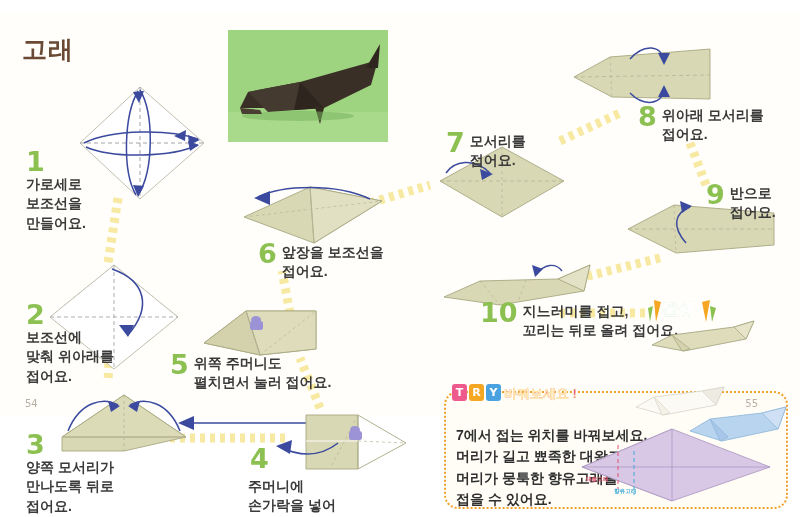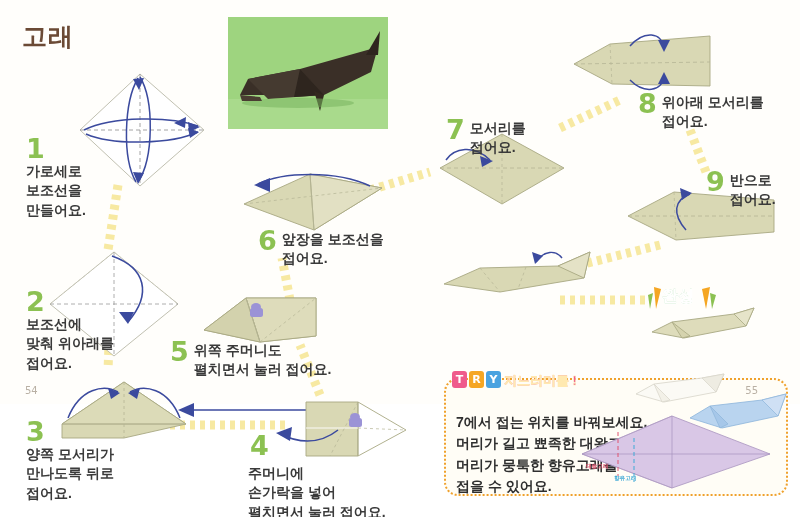--- a/index.html
+++ b/index.html
@@ -6,20 +6,21 @@
   html, body {
     width: 800px; height: 517px;
     background: #ffffff;
     font-family: "Liberation Sans", "DejaVu Sans", sans-serif;
     overflow: hidden;
   }
   #page {
     position: relative;
     width: 800px; height: 404px;
     background: #fffefb;
+    margin-top: 13px;
   }
   
   .title {
     position: absolute; left: 22px; top: 20px;
     font-size: 25px; font-weight: bold;
     color: #6b4a35; letter-spacing: 1px;
   }
   
   .photo {
     position: absolute; left: 228px; top: 17px;
@@ -326,20 +327,25 @@
   <svg class="abs" style="left:440px;top:248px;" width="160" height="60">
     <polygon points="4,36 40,20 118,18 150,4 144,30 60,44" fill="#d9d8b4" stroke="#a8a882" stroke-width="0.9"></polygon>
     <polygon points="118,18 150,4 144,30" fill="#e4e2c6" stroke="#a8a882" stroke-width="0.9"></polygon>
     <line x1="40" y1="20" x2="60" y2="44" stroke="#b5b595" stroke-width="0.7" stroke-dasharray="3 3"></line>
     <line x1="86" y1="19" x2="78" y2="41" stroke="#b5b595" stroke-width="0.7" stroke-dasharray="3 3"></line>
     <g stroke="#3b4a9e" stroke-width="1.4" fill="none">
       <path d="M96,14 C104,2 116,2 122,10"></path>
     </g>
     <polygon points="95,16 92,4 103,8" fill="#3b4a9e"></polygon>
   </svg>
+  <div class="abs step-row" style="left:480px;top:286px;">
+    <div class="step-num">10</div>
+    <div class="step-txt" style="padding-top:3px;">지느러미를 접고,
+꼬리는 뒤로 올려 접어요.</div>
+  </div>
 
   <div class="finish">
     <svg width="68" height="28" viewBox="0 0 68 28">
       <polygon points="8,24 6,2 13,4" fill="#f5a623"></polygon>
       <polygon points="2,24 0,10 5,8" fill="#8cc152"></polygon>
       <polygon points="58,24 62,2 54,4" fill="#f5a623"></polygon>
       <polygon points="64,24 68,10 62,8" fill="#8cc152"></polygon>
     </svg>
     <div class="finish-text">완성</div>
   </div>
@@ -349,21 +355,21 @@
     <path d="M24,16 L42,30 L34,32 Z" fill="#d5d3ae" stroke="#a8a882" stroke-width="0.8"></path>
     <path d="M86,8 L106,2 L98,20 Z" fill="#e6e4c9" stroke="#a8a882" stroke-width="0.8"></path>
   </svg>
 
   <div class="trybox">
     <div class="try-letters">
       <span class="try-letter tl0">T</span>
       <span class="try-letter tl1">R</span>
       <span class="try-letter tl2">Y</span>
     </div>
-    <div class="try-head">지느러미를 !</div>
+    <div class="try-head">바꿔보세요 !</div>
     <div class="try-body">7에서 접는 위치를 바꿔보세요.
 머리가 길고 뾰족한 대왕고래,
 머리가 뭉툭한 향유고래를
 접을 수 있어요.</div>
 
     <svg class="try-diagram" width="200" height="82" viewBox="0 0 200 82">
       <polygon points="6,44 96,6 194,44 96,78" fill="#d9c7e6" stroke="#b09cc4" stroke-width="0.9"></polygon>
       <line x1="6" y1="44" x2="194" y2="44" stroke="#a893bd" stroke-width="0.7"></line>
       <line x1="96" y1="6" x2="96" y2="78" stroke="#a893bd" stroke-width="0.7"></line>
       <line x1="6" y1="44" x2="96" y2="6" stroke="#b09cc4" stroke-width="0.6"></line>

